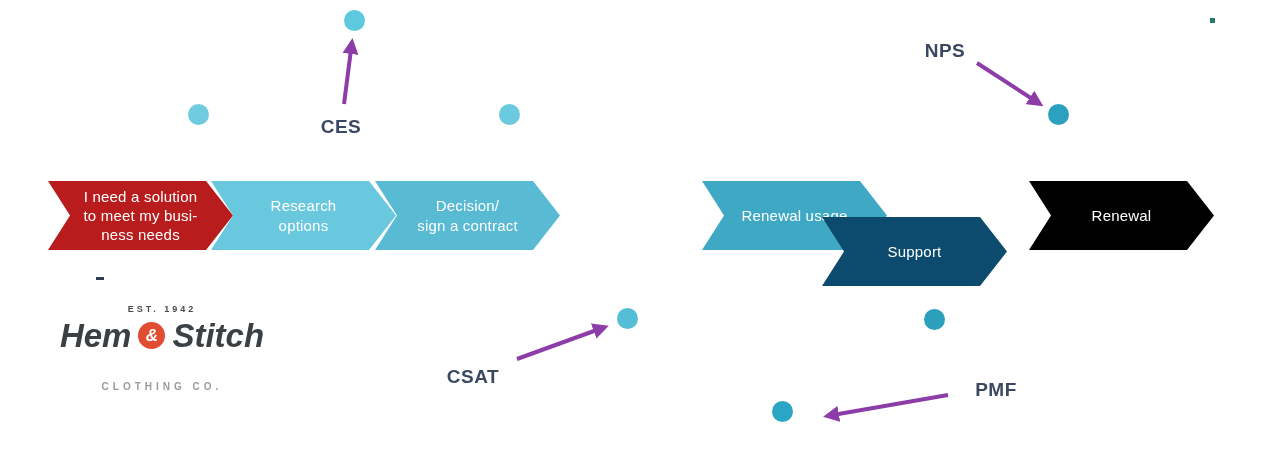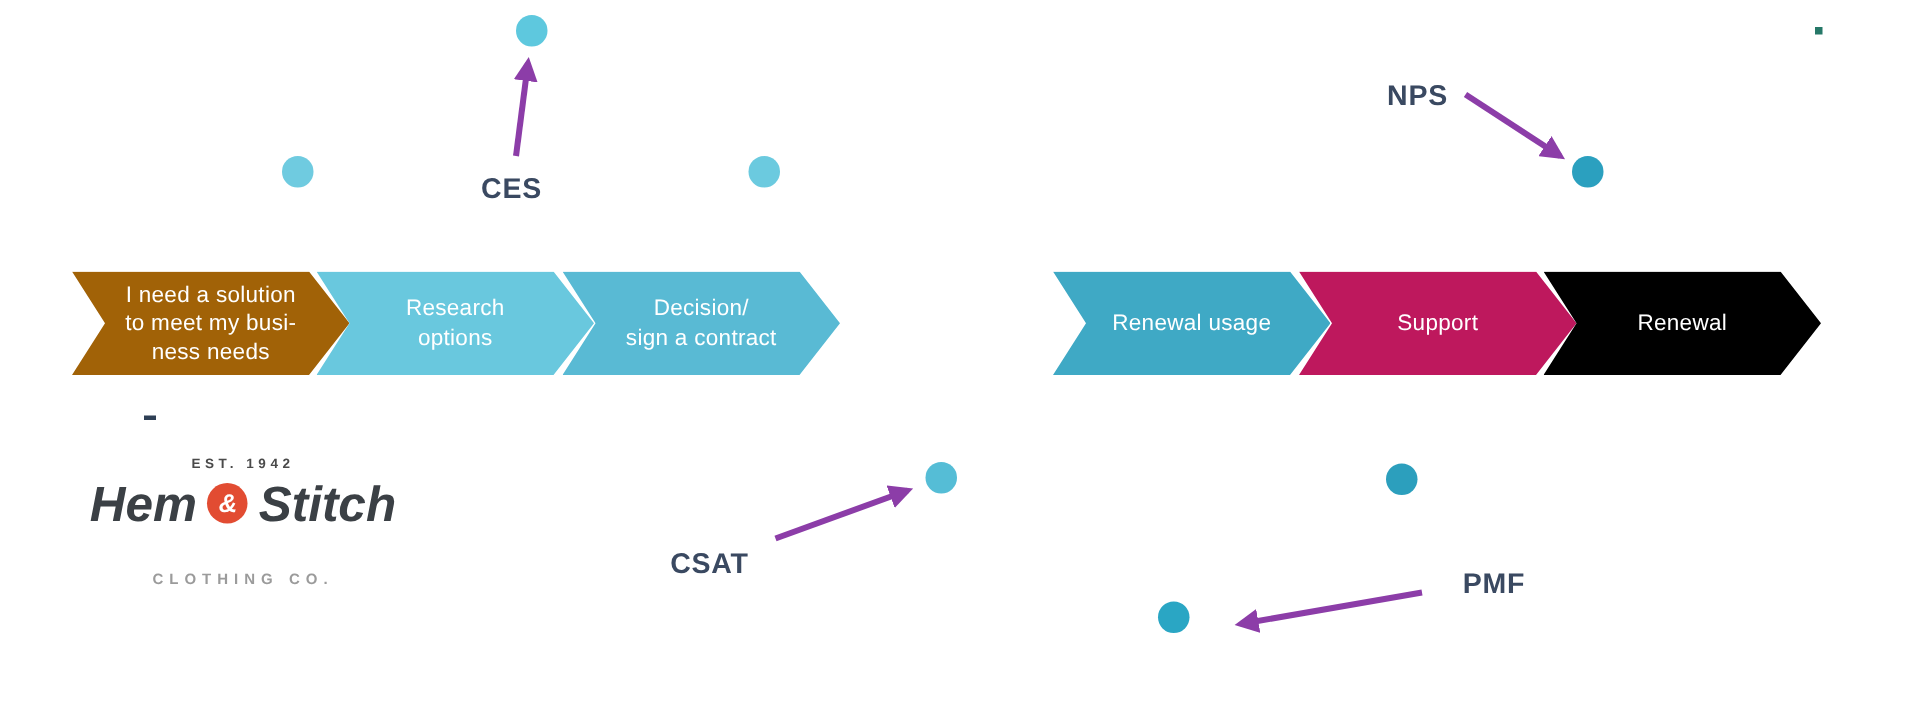--- a/index.html
+++ b/index.html
@@ -46,53 +46,53 @@
   .logo-sub{font-size:10px;font-weight:bold;letter-spacing:4px;color:#9b9b9b;margin-top:24px;}
   
   .speck-a{position:absolute;left:96px;top:277px;width:8px;height:3px;background:#2e3f55;}
   .speck-b{position:absolute;left:1210px;top:18px;width:5px;height:5px;background:#267868;}
 </style>
 </head>
 <body>
 
 <div id="canvas">
 
-  <div class="stage" style="left: 48px; background-color: #a16207;">
+  <div class="stage" style="left: 48px; background-color: #b91c1c;">
     <span class="stage-label">I need a solution
 to meet my busi-
 ness needs</span>
   </div>
   <div class="stage" style="left: 211px; background-color: rgb(105, 200, 222);">
     <span class="stage-label">Research
 options</span>
   </div>
   <div class="stage" style="left: 375px; background-color: rgb(89, 186, 212);">
     <span class="stage-label">Decision/
 sign a contract</span>
   </div>
   <div class="stage" style="left: 702px; background-color: rgb(63, 169, 197);">
     <span class="stage-label">Renewal usage</span>
   </div>
-  <div class="stage" style="left: 866px; background-color: #be185d;">
+  <div class="stage" style="left: 822px; background-color: #0c4a6e; margin-top: 36px;">
     <span class="stage-label">Support</span>
   </div>
   <div class="stage" style="left: 1029px; background-color: #000000;">
     <span class="stage-label">Renewal</span>
   </div>
 
   <div class="dot" style="left: 188px; top: 104px; background-color: rgb(111, 203, 224);"></div>
   <div class="dot" style="left: 344px; top: 10px; background-color: rgb(94, 200, 222);"></div>
   <div class="dot" style="left: 499px; top: 104px; background-color: rgb(107, 202, 223);"></div>
   <div class="dot" style="left: 1048px; top: 104px; background-color: rgb(43, 160, 191);"></div>
   <div class="dot" style="left: 617px; top: 308px; background-color: rgb(85, 189, 214);"></div>
   <div class="dot" style="left: 924px; top: 309px; background-color: rgb(44, 159, 189);"></div>
   <div class="dot" style="left: 772px; top: 401px; background-color: rgb(42, 166, 196);"></div>
 
   <div class="metric-label" style="left:341px;top:127px">CES</div>
-  <div class="metric-label" style="left:945px;top:65px">NPS</div>
+  <div class="metric-label" style="left:945px;top:51px">NPS</div>
   <div class="metric-label" style="left:473px;top:377px">CSAT</div>
   <div class="metric-label" style="left:996px;top:390px">PMF</div>
 
   <svg class="overlay" width="1273" height="473" viewBox="0 0 1273 473">
     <defs>
       <marker id="ah" viewBox="0 0 6 6" refX="4.5" refY="3" markerWidth="4" markerHeight="4" orient="auto-start-reverse">
         <path class="ah" d="M0,0 L6,3 L0,6 Z"></path>
       </marker>
     </defs>
     <line class="arrow-line" x1="344" y1="104" x2="352" y2="42" marker-end="url(#ah)" style="stroke: rgb(140, 61, 168);"></line>

